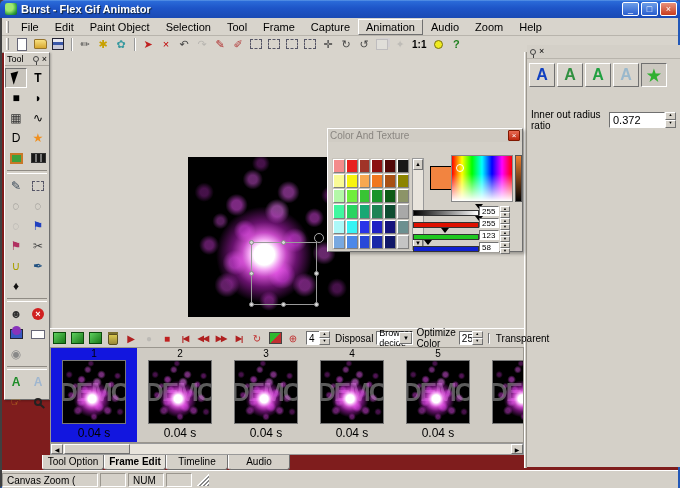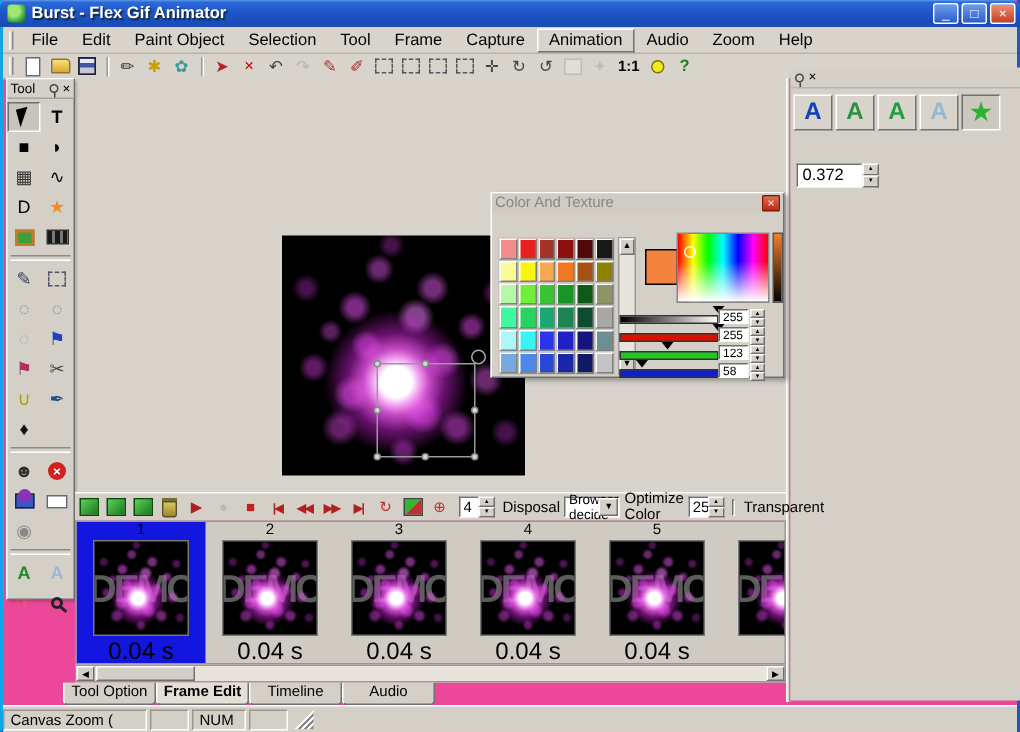--- a/index.html
+++ b/index.html
@@ -1,19 +1,19 @@
 <!DOCTYPE html>
 <html><head>
 <meta charset="utf-8">
 <style>
   * { margin:0; padding:0; box-sizing:border-box; }
   html,body { width:680px; height:488px; overflow:hidden; }
   body { font-family:"Liberation Sans", sans-serif; font-size:11px; color:#000; background:#D4D0C8; }
-  .app { position:relative; width:680px; height:488px; background:#ec4899;
-         border-left:2px solid #0ea5e9; border-right:2px solid #2258B8; border-bottom:2px solid #2258B8; }
+  .app { position:relative; width:680px; height:488px; background:#7f1d1d;
+         border-left:2px solid #404040; border-right:2px solid #2258B8; border-bottom:2px solid #2258B8; }
 
   
   .titlebar { position:absolute; left:-2px; top:0; width:680px; height:18px;
     background:linear-gradient(180deg,#5F9BE8 0%,#2A6AD8 8%,#1E55C8 45%,#1A4AB4 100%);
     border-radius:5px 5px 0 0; display:flex; align-items:center; padding:0 3px; }
   .app-icon { width:12px; height:12px; margin:0 4px 0 2px;
     background:radial-gradient(circle at 35% 35%, #9FE870 0 35%, #2E9E3C 70%, #156020 100%); border-radius:2px; }
   .titlebar .title { color:#fff; font-weight:bold; font-size:11px; text-shadow:1px 1px 1px #123; flex:1; }
   .winbtn { width:17px; height:14px; margin-left:2px; border-radius:2px; color:#fff; font-size:9px;
     line-height:13px; text-align:center; border:1px solid #fff;
@@ -140,21 +140,21 @@
   .v-sep { position:absolute; left:522px; top:52px; width:3px; height:416px; background:#D4D0C8; border-left:1px solid #fff; border-right:1px solid #9a968e; }
   .attr-panel { position:absolute; left:525px; top:45px; width:153px; height:422px; background:#D4D0C8; }
   .ap-title { height:14px; display:flex; align-items:center; padding:0 3px; font-size:10px; border-bottom:1px solid #b8b4ac; }
   .ap-title .t { flex:1; }
   .ap-tabs { display:flex; padding:4px 2px; gap:2px; }
   .ap-tab { width:26px; height:24px; display:flex; align-items:center; justify-content:center;
     font-size:16px; font-weight:bold; border:1px solid; border-color:#fff #707070 #707070 #fff; background:#D8D4CC; }
   .ap-tab.active { border-color:#707070 #fff #fff #707070; background:#CCC8C0; }
   .ap-field { display:flex; align-items:center; margin:18px 4px 0 4px; }
   .ap-field .lbl { font-size:10px; flex:1; }
-  .ap-input { width:44px; height:16px; background:#fff; border:1px solid; border-color:#707070 #fff #fff #707070;
+  .ap-input { width:56px; height:16px; background:#fff; border:1px solid; border-color:#707070 #fff #fff #707070;
     font-size:11px; padding:1px 3px; font-family:"Liberation Sans",sans-serif; }
   .ap-spin { position:relative; width:11px; height:16px; }
   .ap-spin .spin { width:11px; height:16px; }
 
   
   .frame-toolbar { position:absolute; left:48px; top:328px; width:474px; height:19px; background:#D4D0C8;
     display:flex; align-items:center; border-top:1px solid #fff; }
   .ft-icon { width:16px; height:15px; display:inline-flex; align-items:center; justify-content:center; font-size:10px; margin:0 1px; }
   .ft-icon.disabled { opacity:.45; }
   .seek { font-size:8px; letter-spacing:-1px; font-weight:bold; }
@@ -170,21 +170,21 @@
 
   .frames-strip { position:absolute; left:48px; top:347px; width:474px; height:96px; background:#CFCBC3;
     border:1px solid #9a968e; overflow:hidden; display:flex; }
   .frame-cell { width:86px; flex:0 0 86px; height:94px; text-align:center; position:relative; }
   .frame-cell.selected { background:#1216DF; }
   .frame-num { font-size:10px; height:11px; }
   .frame-cell.selected .frame-num, .frame-cell.selected .frame-dur { color:#000; }
   .thumb { position:relative; width:64px; height:64px; margin:1px auto 0; background:#000; border:1px solid #777; overflow:hidden; }
   .demo-mark { position:absolute; inset:0; z-index:0; color:#5c5c5c; font-weight:bold; font-size:26px; letter-spacing:-2px;
     display:flex; align-items:center; justify-content:center; }
-  .frame-dur { font-size:16px; margin-top:2px; }
+  .frame-dur { font-size:12px; margin-top:2px; }
 
   .h-scroll { position:absolute; left:48px; top:443px; width:474px; height:12px; background:#E8E4DC; border:1px solid #999;
     display:flex; align-items:stretch; }
   .hs-btn { width:12px; background:#D4D0C8; border:1px solid; border-color:#fff #707070 #707070 #fff; font-size:6px; line-height:10px; text-align:center; }
   .hs-thumb { width:66px; margin-left:1px; background:#D4D0C8; border:1px solid; border-color:#fff #707070 #707070 #fff; }
   .hs-spacer { flex:1; }
 
   .bottom-tabs { position:absolute; left:40px; top:455px; height:15px; display:flex; }
   .b-tab { width:62px; height:15px; text-align:center; line-height:14px; font-size:10px;
     background:#D4D0C8; border:1px solid; border-color:#fff #707070 #707070 #fff; border-top:none; border-radius:0 0 3px 3px; }
@@ -458,20 +458,21 @@
       <span class="close-x">×</span>
     </div>
     <div class="ap-tabs">
         <div class="ap-tab" style="color: rgb(16, 64, 192);">A</div>
         <div class="ap-tab" style="color: rgb(48, 144, 64);">A</div>
         <div class="ap-tab" style="color: rgb(32, 160, 64);">A</div>
         <div class="ap-tab" style="color: rgb(154, 184, 204);">A</div>
         <div class="ap-tab active" style="color: rgb(48, 176, 48);">★</div>
       </div>
     <div class="ap-field">
+      <span class="lbl">Inner out radius ratio</span>
       <input class="ap-input" value="0.372" style="">
       <span class="ap-spin">
           <span class="spin">
             <b>▲</b>
             <b>▼</b>
           </span>
         </span>
     </div>
   </div>
 

